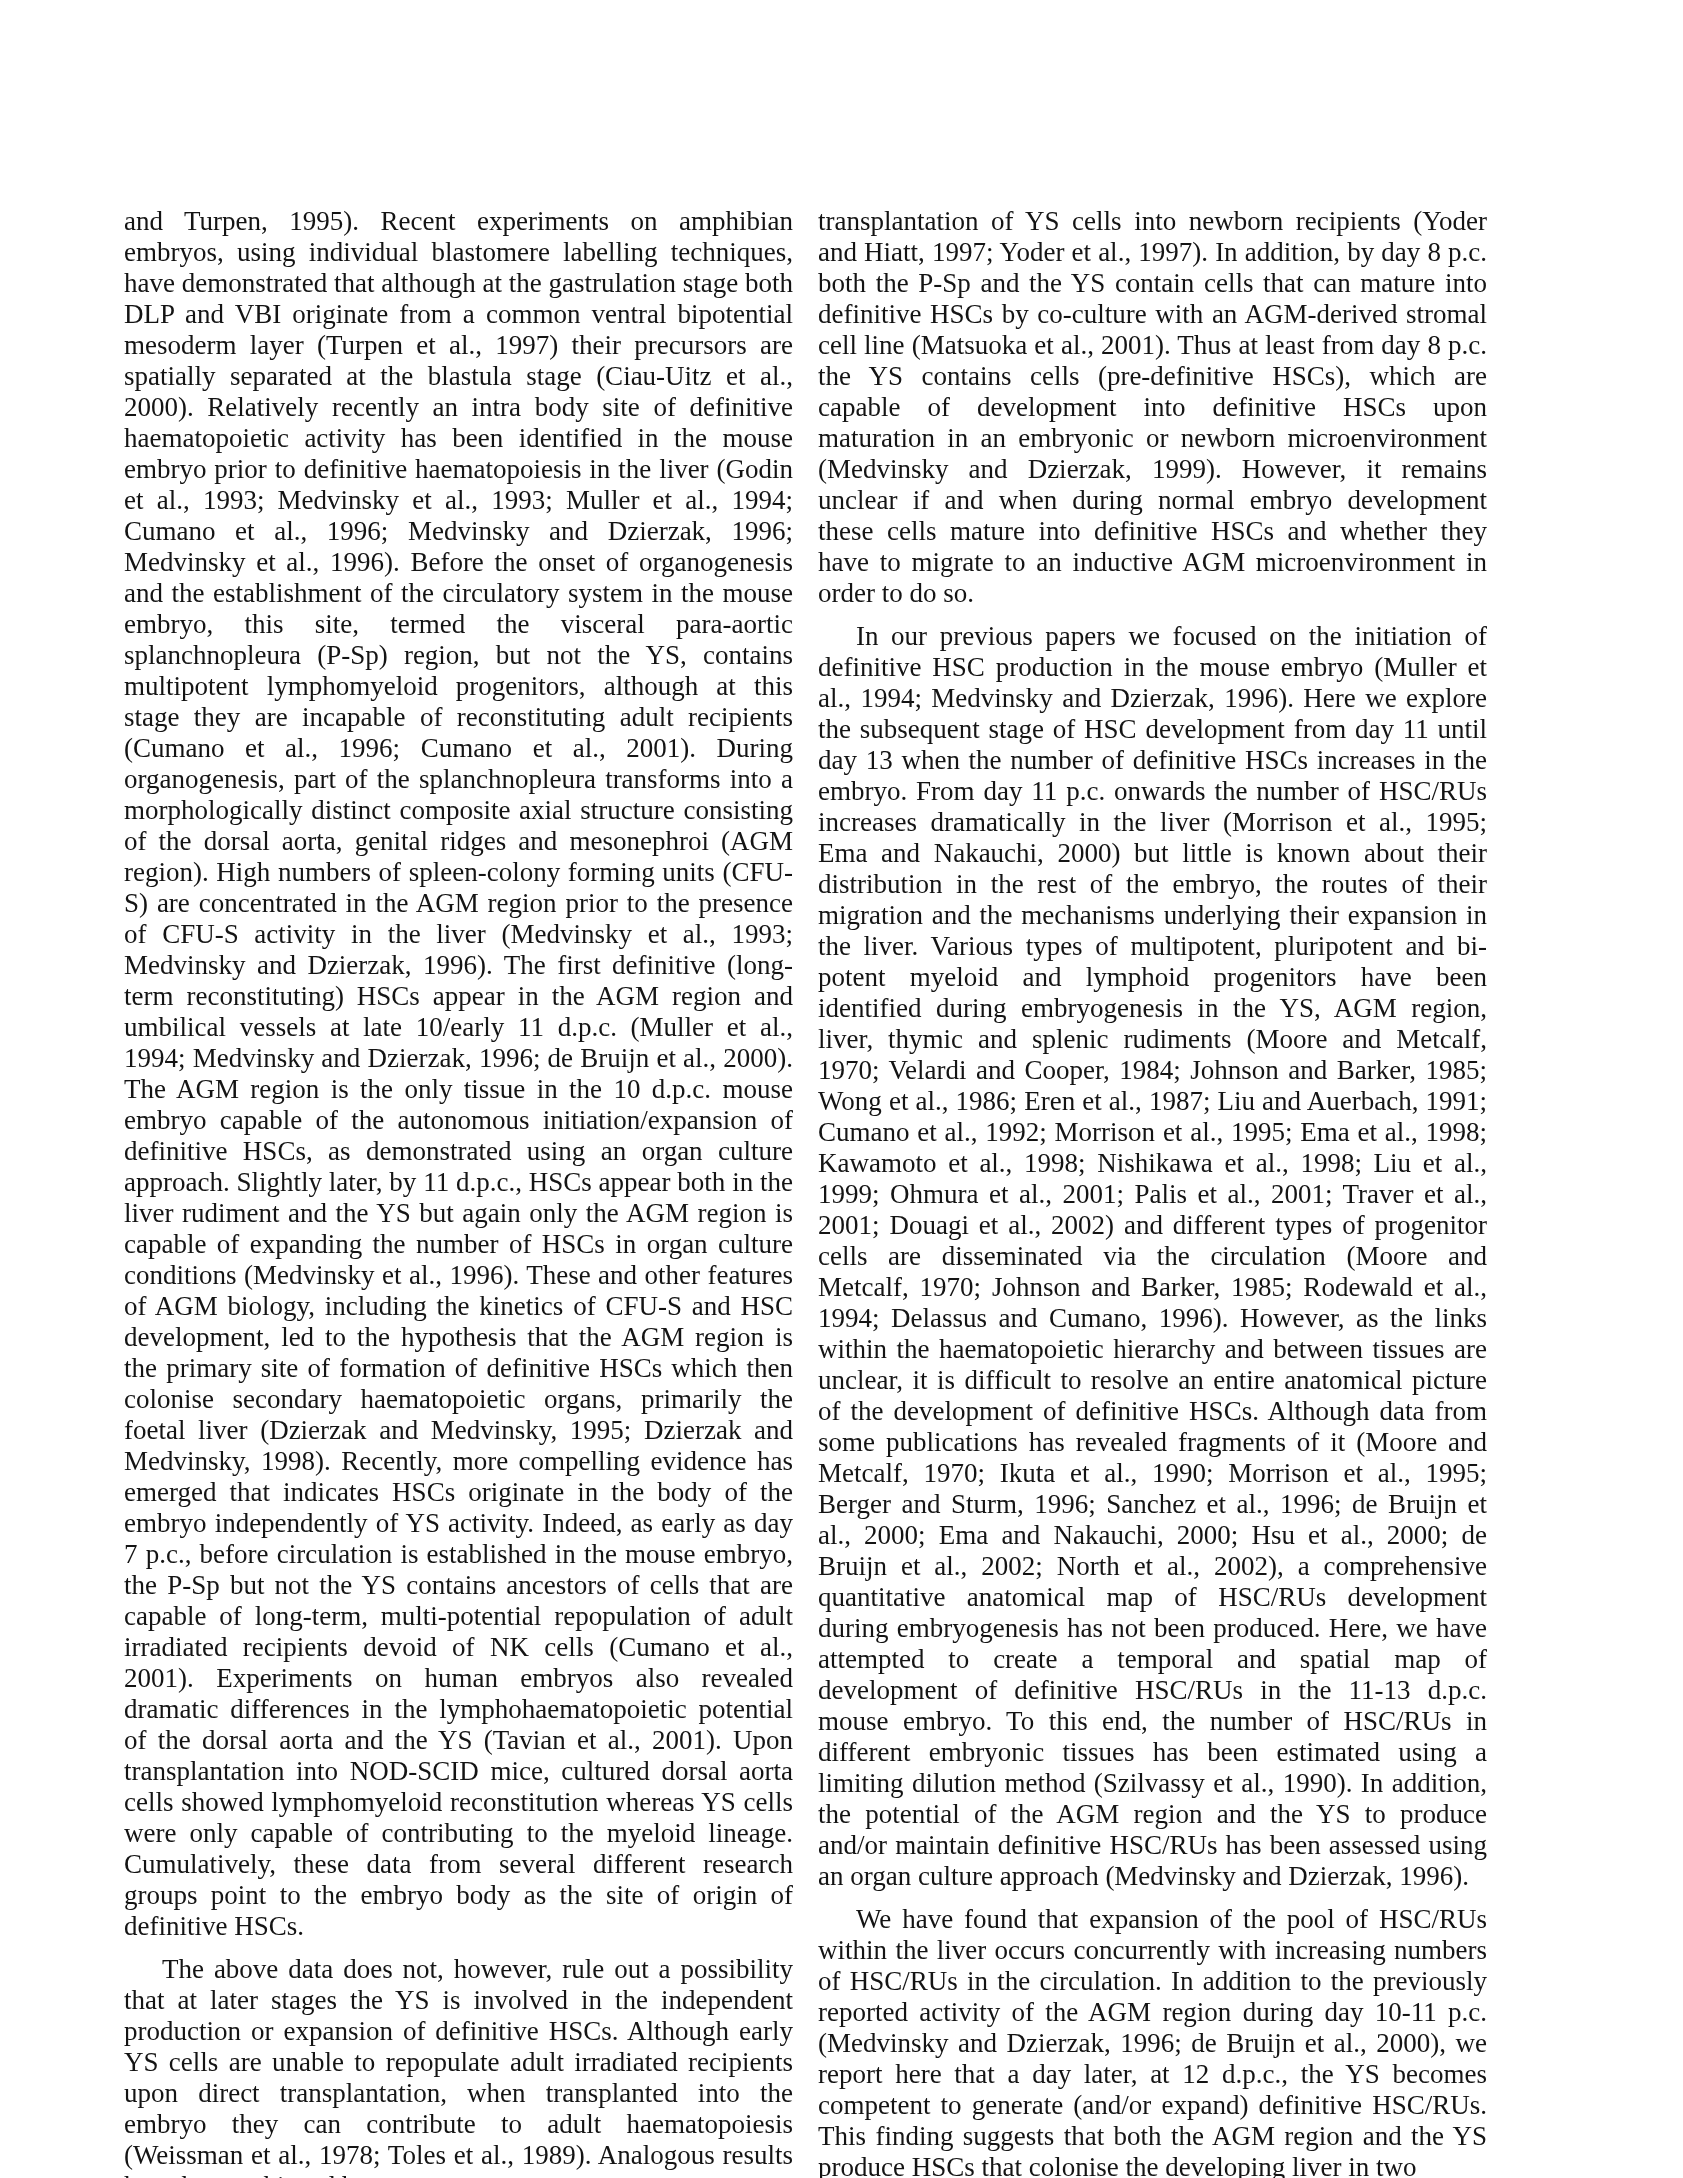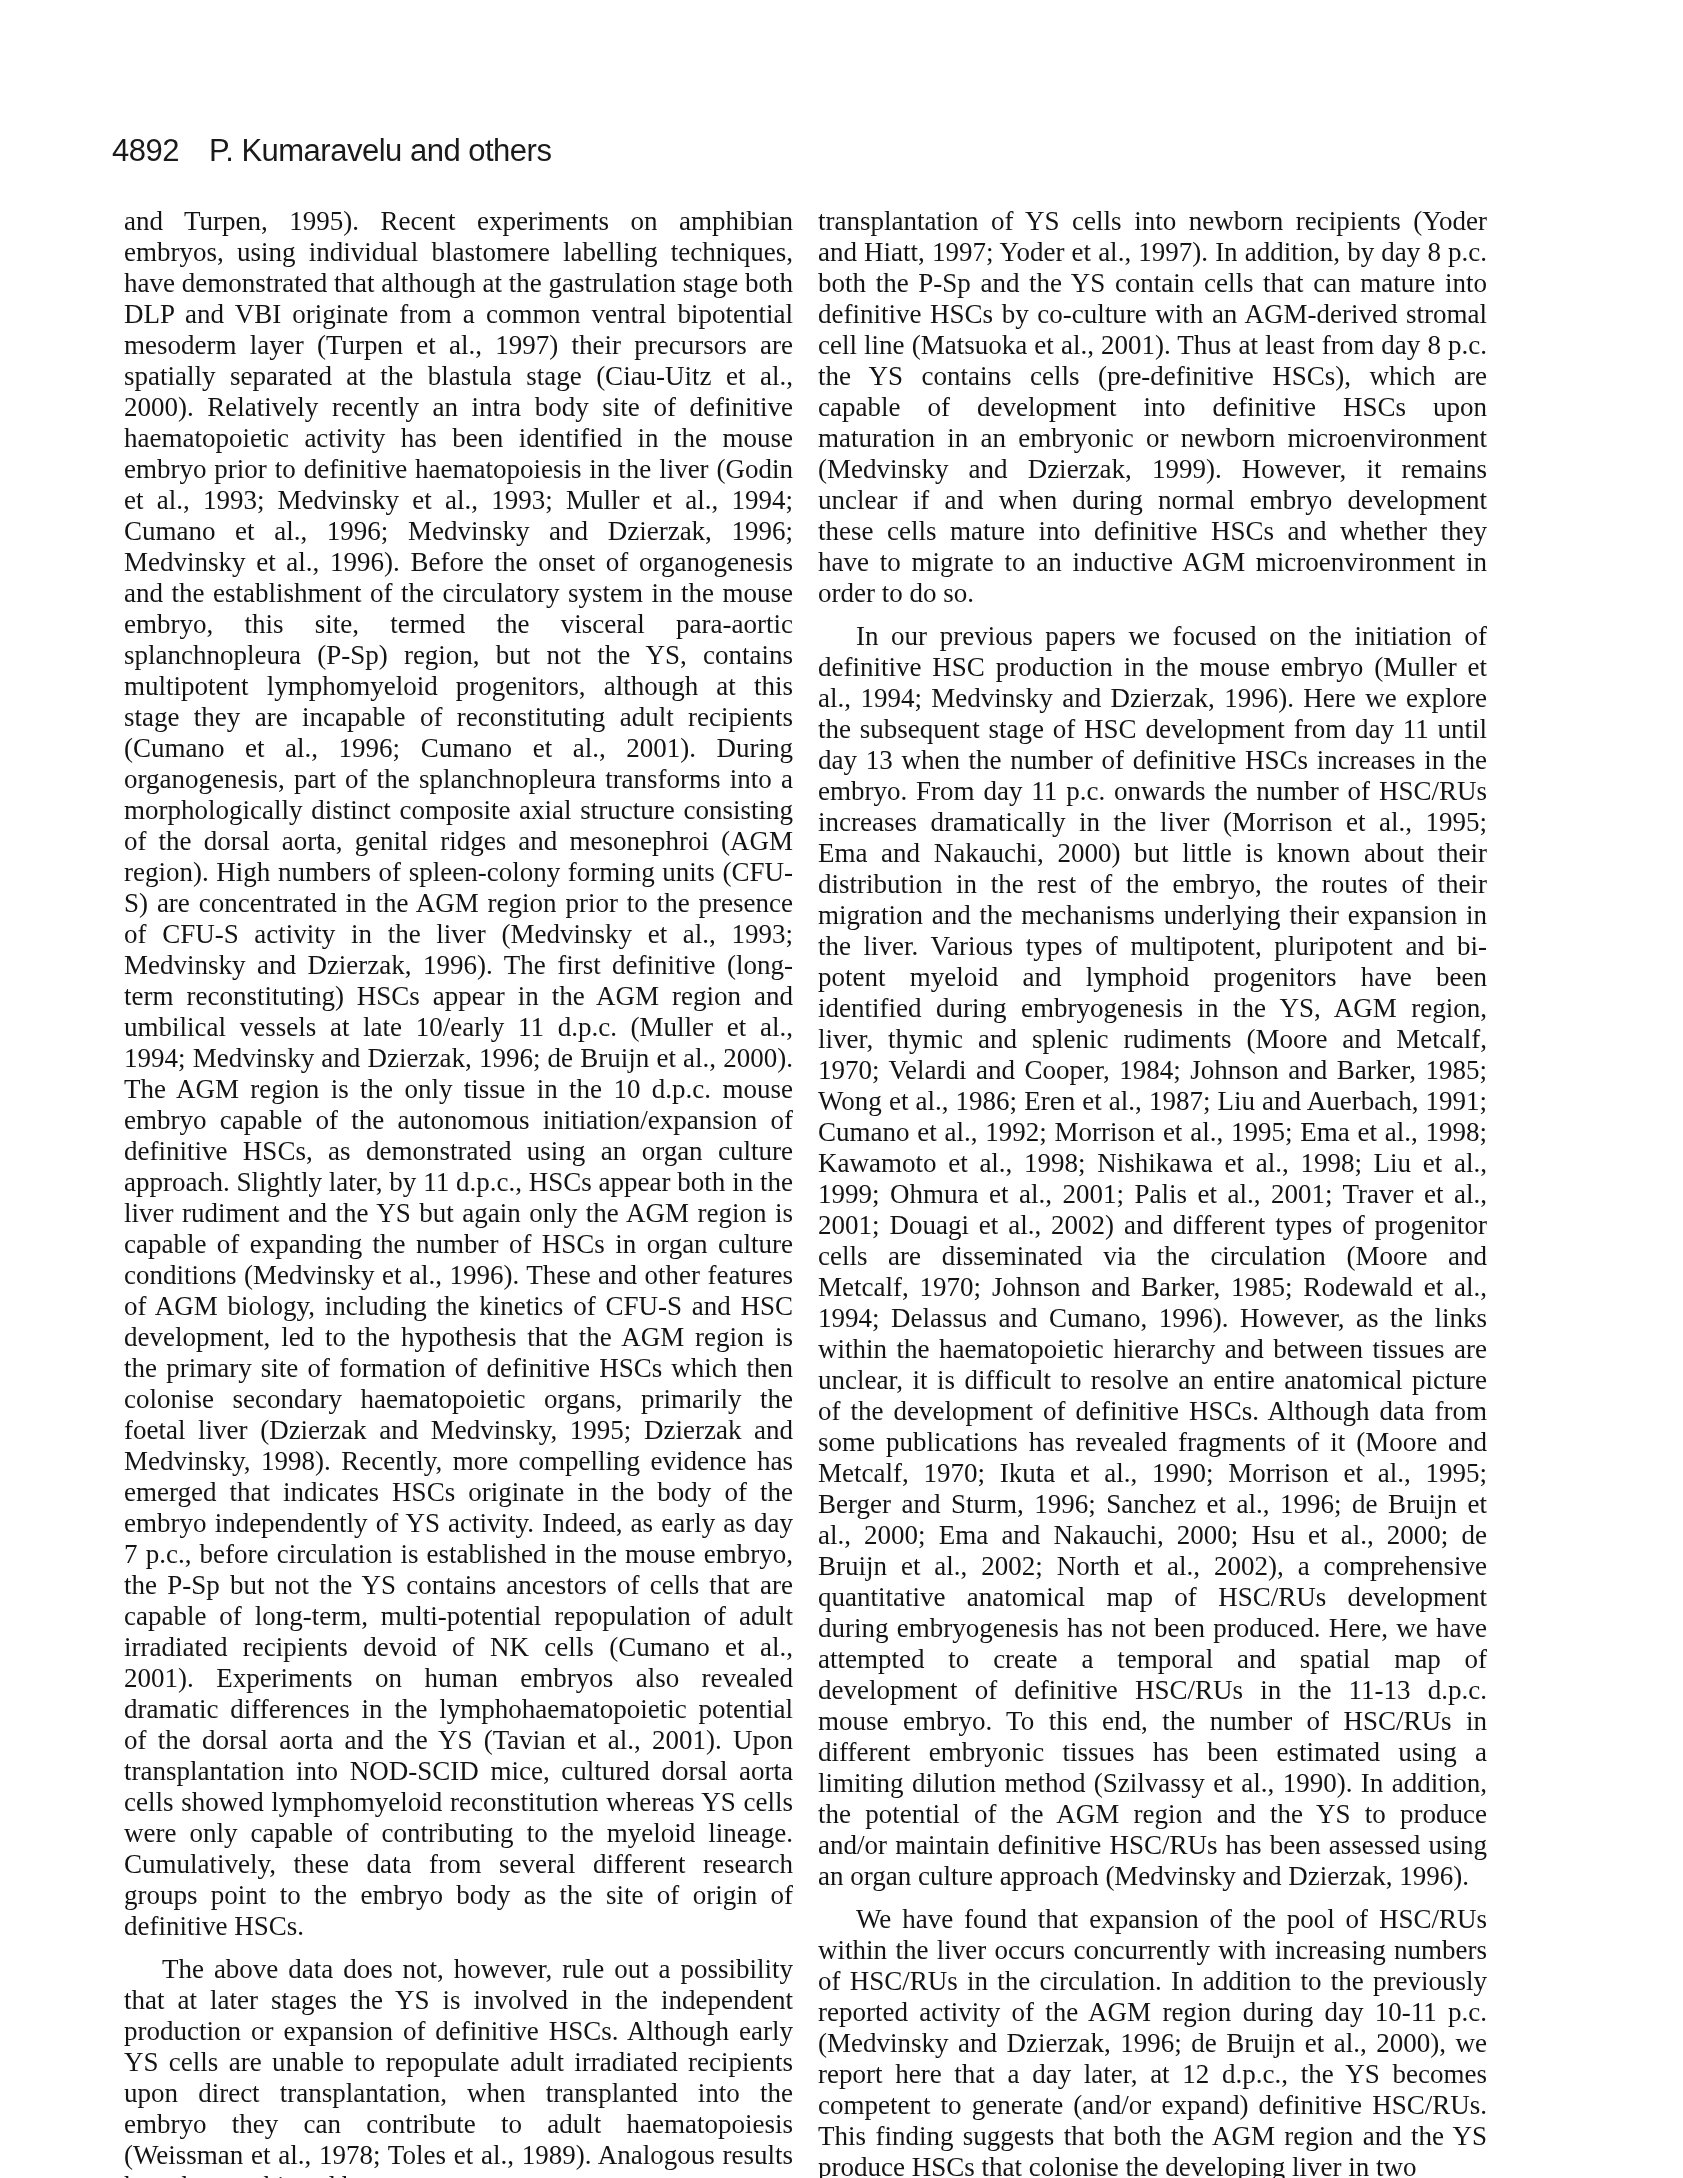--- a/index.html
+++ b/index.html
@@ -46,23 +46,20 @@
   }
   .col p.indent {
     text-indent: 38px;
   }
 </style>
 </head>
 <body>
 
 <div class="page">
 
-  <div class="running-head">
-    <span class="page-number">4892</span><span>P. Kumaravelu and others</span>
-  </div>
 
   <div class="col col-left">
     <p>and Turpen, 1995). Recent experiments on amphibian embryos, using individual blastomere labelling techniques, have demonstrated that although at the gastrulation stage both DLP and VBI originate from a common ventral bipotential mesoderm layer (Turpen et al., 1997) their precursors are spatially separated at the blastula stage (Ciau-Uitz et al., 2000). Relatively recently an intra body site of definitive haematopoietic activity has been identified in the mouse embryo prior to definitive haematopoiesis in the liver (Godin et al., 1993; Medvinsky et al., 1993; Muller et al., 1994; Cumano et al., 1996; Medvinsky and Dzierzak, 1996; Medvinsky et al., 1996). Before the onset of organogenesis and the establishment of the circulatory system in the mouse embryo, this site, termed the visceral para-aortic splanchnopleura (P-Sp) region, but not the YS, contains multipotent lymphomyeloid progenitors, although at this stage they are incapable of reconstituting adult recipients (Cumano et al., 1996; Cumano et al., 2001). During organogenesis, part of the splanchnopleura transforms into a morphologically distinct composite axial structure consisting of the dorsal aorta, genital ridges and mesonephroi (AGM region). High numbers of spleen-colony forming units (CFU-S) are concentrated in the AGM region prior to the presence of CFU-S activity in the liver (Medvinsky et al., 1993; Medvinsky and Dzierzak, 1996). The first definitive (long-term reconstituting) HSCs appear in the AGM region and umbilical vessels at late 10/early 11 d.p.c. (Muller et al., 1994; Medvinsky and Dzierzak, 1996; de Bruijn et al., 2000). The AGM region is the only tissue in the 10 d.p.c. mouse embryo capable of the autonomous initiation/expansion of definitive HSCs, as demonstrated using an organ culture approach. Slightly later, by 11 d.p.c., HSCs appear both in the liver rudiment and the YS but again only the AGM region is capable of expanding the number of HSCs in organ culture conditions (Medvinsky et al., 1996). These and other features of AGM biology, including the kinetics of CFU-S and HSC development, led to the hypothesis that the AGM region is the primary site of formation of definitive HSCs which then colonise secondary haematopoietic organs, primarily the foetal liver (Dzierzak and Medvinsky, 1995; Dzierzak and Medvinsky, 1998). Recently, more compelling evidence has emerged that indicates HSCs originate in the body of the embryo independently of YS activity. Indeed, as early as day 7 p.c., before circulation is established in the mouse embryo, the P-Sp but not the YS contains ancestors of cells that are capable of long-term, multi-potential repopulation of adult irradiated recipients devoid of NK cells (Cumano et al., 2001). Experiments on human embryos also revealed dramatic differences in the lymphohaematopoietic potential of the dorsal aorta and the YS (Tavian et al., 2001). Upon transplantation into NOD-SCID mice, cultured dorsal aorta cells showed lymphomyeloid reconstitution whereas YS cells were only capable of contributing to the myeloid lineage. Cumulatively, these data from several different research groups point to the embryo body as the site of origin of definitive HSCs.</p>
     <p class="indent">The above data does not, however, rule out a possibility that at later stages the YS is involved in the independent production or expansion of definitive HSCs. Although early YS cells are unable to repopulate adult irradiated recipients upon direct transplantation, when transplanted into the embryo they can contribute to adult haematopoiesis (Weissman et al., 1978; Toles et al., 1989). Analogous results have been achieved by</p>
   </div>
 
   <div class="col col-right">
     <p>transplantation of YS cells into newborn recipients (Yoder and Hiatt, 1997; Yoder et al., 1997). In addition, by day 8 p.c. both the P-Sp and the YS contain cells that can mature into definitive HSCs by co-culture with an AGM-derived stromal cell line (Matsuoka et al., 2001). Thus at least from day 8 p.c. the YS contains cells (pre-definitive HSCs), which are capable of development into definitive HSCs upon maturation in an embryonic or newborn microenvironment (Medvinsky and Dzierzak, 1999). However, it remains unclear if and when during normal embryo development these cells mature into definitive HSCs and whether they have to migrate to an inductive AGM microenvironment in order to do so.</p>
     <p class="indent">In our previous papers we focused on the initiation of definitive HSC production in the mouse embryo (Muller et al., 1994; Medvinsky and Dzierzak, 1996). Here we explore the subsequent stage of HSC development from day 11 until day 13 when the number of definitive HSCs increases in the embryo. From day 11 p.c. onwards the number of HSC/RUs increases dramatically in the liver (Morrison et al., 1995; Ema and Nakauchi, 2000) but little is known about their distribution in the rest of the embryo, the routes of their migration and the mechanisms underlying their expansion in the liver. Various types of multipotent, pluripotent and bi-potent myeloid and lymphoid progenitors have been identified during embryogenesis in the YS, AGM region, liver, thymic and splenic rudiments (Moore and Metcalf, 1970; Velardi and Cooper, 1984; Johnson and Barker, 1985; Wong et al., 1986; Eren et al., 1987; Liu and Auerbach, 1991; Cumano et al., 1992; Morrison et al., 1995; Ema et al., 1998; Kawamoto et al., 1998; Nishikawa et al., 1998; Liu et al., 1999; Ohmura et al., 2001; Palis et al., 2001; Traver et al., 2001; Douagi et al., 2002) and different types of progenitor cells are disseminated via the circulation (Moore and Metcalf, 1970; Johnson and Barker, 1985; Rodewald et al., 1994; Delassus and Cumano, 1996). However, as the links within the haematopoietic hierarchy and between tissues are unclear, it is difficult to resolve an entire anatomical picture of the development of definitive HSCs. Although data from some publications has revealed fragments of it (Moore and Metcalf, 1970; Ikuta et al., 1990; Morrison et al., 1995; Berger and Sturm, 1996; Sanchez et al., 1996; de Bruijn et al., 2000; Ema and Nakauchi, 2000; Hsu et al., 2000; de Bruijn et al., 2002; North et al., 2002), a comprehensive quantitative anatomical map of HSC/RUs development during embryogenesis has not been produced. Here, we have attempted to create a temporal and spatial map of development of definitive HSC/RUs in the 11-13 d.p.c. mouse embryo. To this end, the number of HSC/RUs in different embryonic tissues has been estimated using a limiting dilution method (Szilvassy et al., 1990). In addition, the potential of the AGM region and the YS to produce and/or maintain definitive HSC/RUs has been assessed using an organ culture approach (Medvinsky and Dzierzak, 1996).</p>
     <p class="indent">We have found that expansion of the pool of HSC/RUs within the liver occurs concurrently with increasing numbers of HSC/RUs in the circulation. In addition to the previously reported activity of the AGM region during day 10-11 p.c. (Medvinsky and Dzierzak, 1996; de Bruijn et al., 2000), we report here that a day later, at 12 d.p.c., the YS becomes competent to generate (and/or expand) definitive HSC/RUs. This finding suggests that both the AGM region and the YS produce HSCs that colonise the developing liver in two</p>

